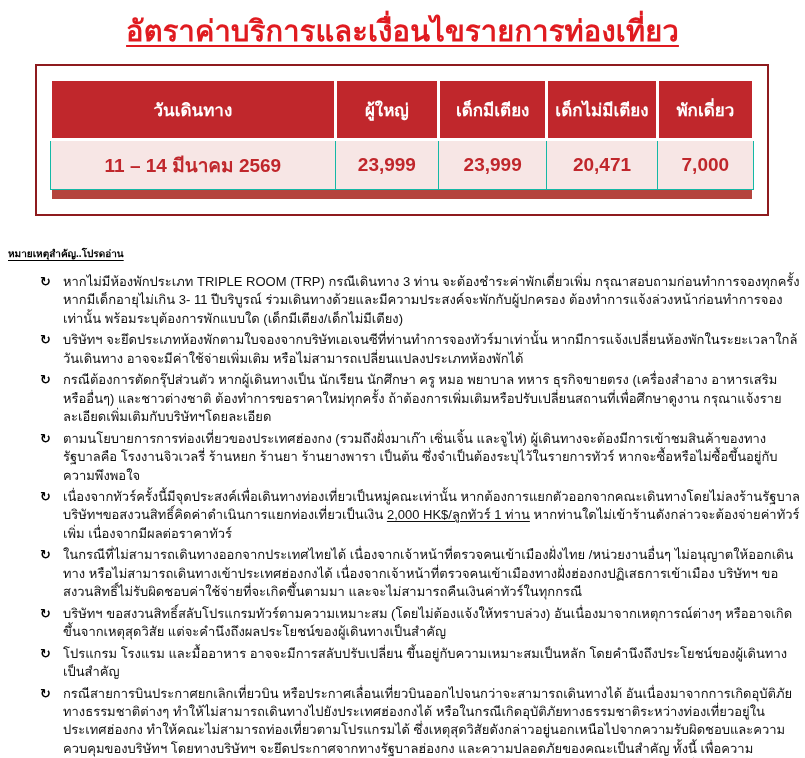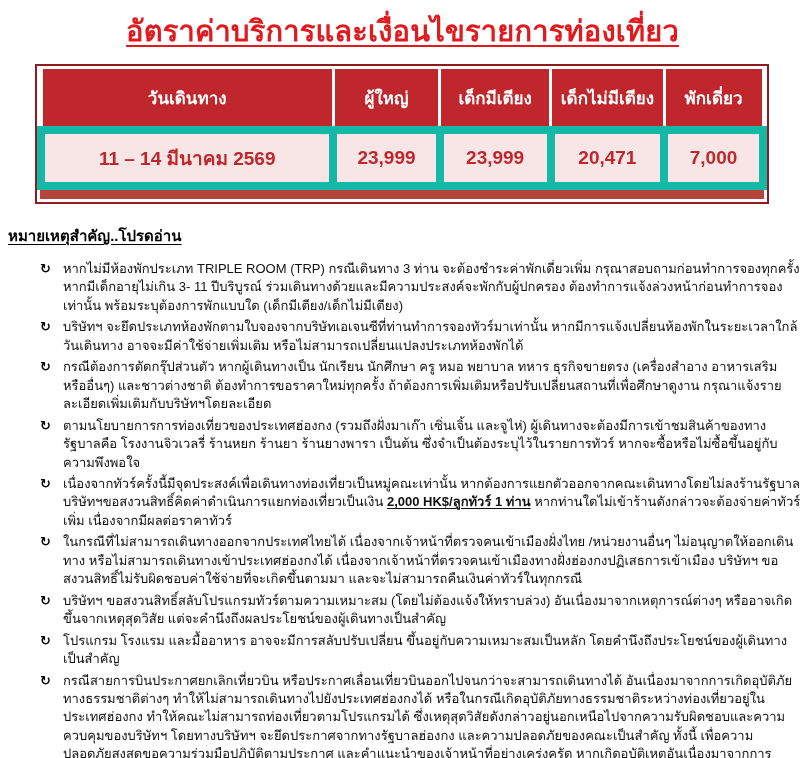--- a/index.html
+++ b/index.html
@@ -24,21 +24,21 @@
     color: #E01B20;
     text-decoration: underline;
     text-underline-offset: 4px;
     letter-spacing: 0.2px;
   }
   
   .table-wrap {
     margin: 0 36px 0 35px;
     border: 2px solid #8E1B1E;
     background: #ffffff;
-    padding: 0;
+    padding: 12px;
   }
   table.pricing {
     width: 100%;
     border-collapse: collapse;
     table-layout: fixed;
   }
   table.pricing th {
     background: #C0272C;
     color: #ffffff;
     font-weight: bold;
@@ -46,32 +46,32 @@
     padding: 15px 2px;
     border: 3px solid #ffffff;
     text-align: center;
   }
   table.pricing td {
     background: #F7E6E5;
     color: #C0272C;
     font-weight: bold;
     font-size: 19px;
     padding: 9px 2px;
-    border: 8px solid #14b8a6;
+    border: 1px solid #14b8a6;
     text-align: center;
   }
   .table-bottom-bar {
     height: 9px;
     margin: 0 3px 3px 3px;
     background: #B5443D;
   }
   
   .notes-heading {
-    margin: 20px 0 12px 8px;
-    font-size: 15px;
+    margin: 30px 0 12px 8px;
+    font-size: 10px;
     font-weight: bold;
     color: #000000;
     text-decoration: underline;
     text-underline-offset: 3px;
   }
   ul.notes {
     list-style: none;
     margin: 0;
     padding: 0 4px 0 40px;
   }
@@ -86,21 +86,21 @@
   }
   ul.notes .bullet {
     flex: 0 0 14px;
     font-size: 13px;
     font-weight: bold;
     line-height: 1.42;
     color: #000000;
   }
   ul.notes .note-text { flex: 1 1 auto; }
   .bu {
-    font-weight: bold;
+    font-weight: normal;
     text-decoration: underline;
     text-underline-offset: 2px;
     text-align: center;
   }
 </style>
 </head>
 <body>
 
 <div class="page">
 

